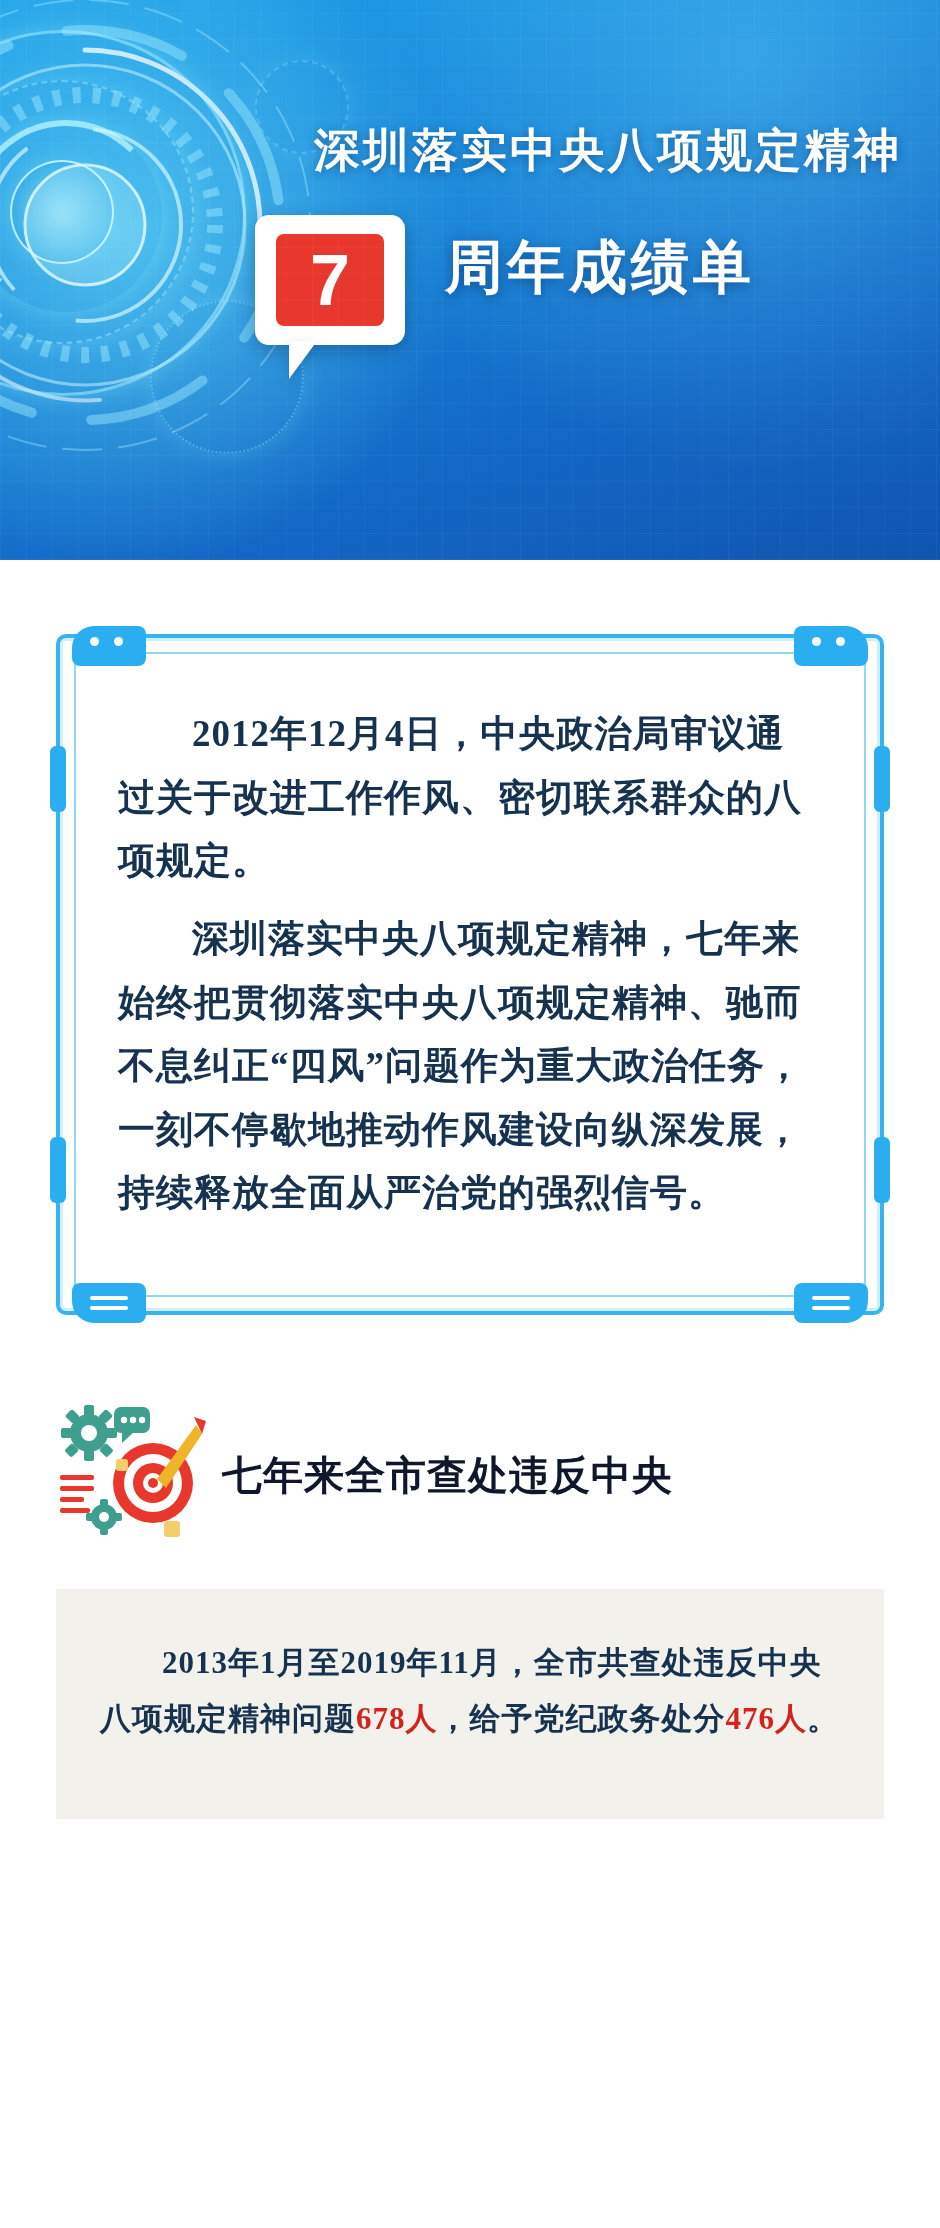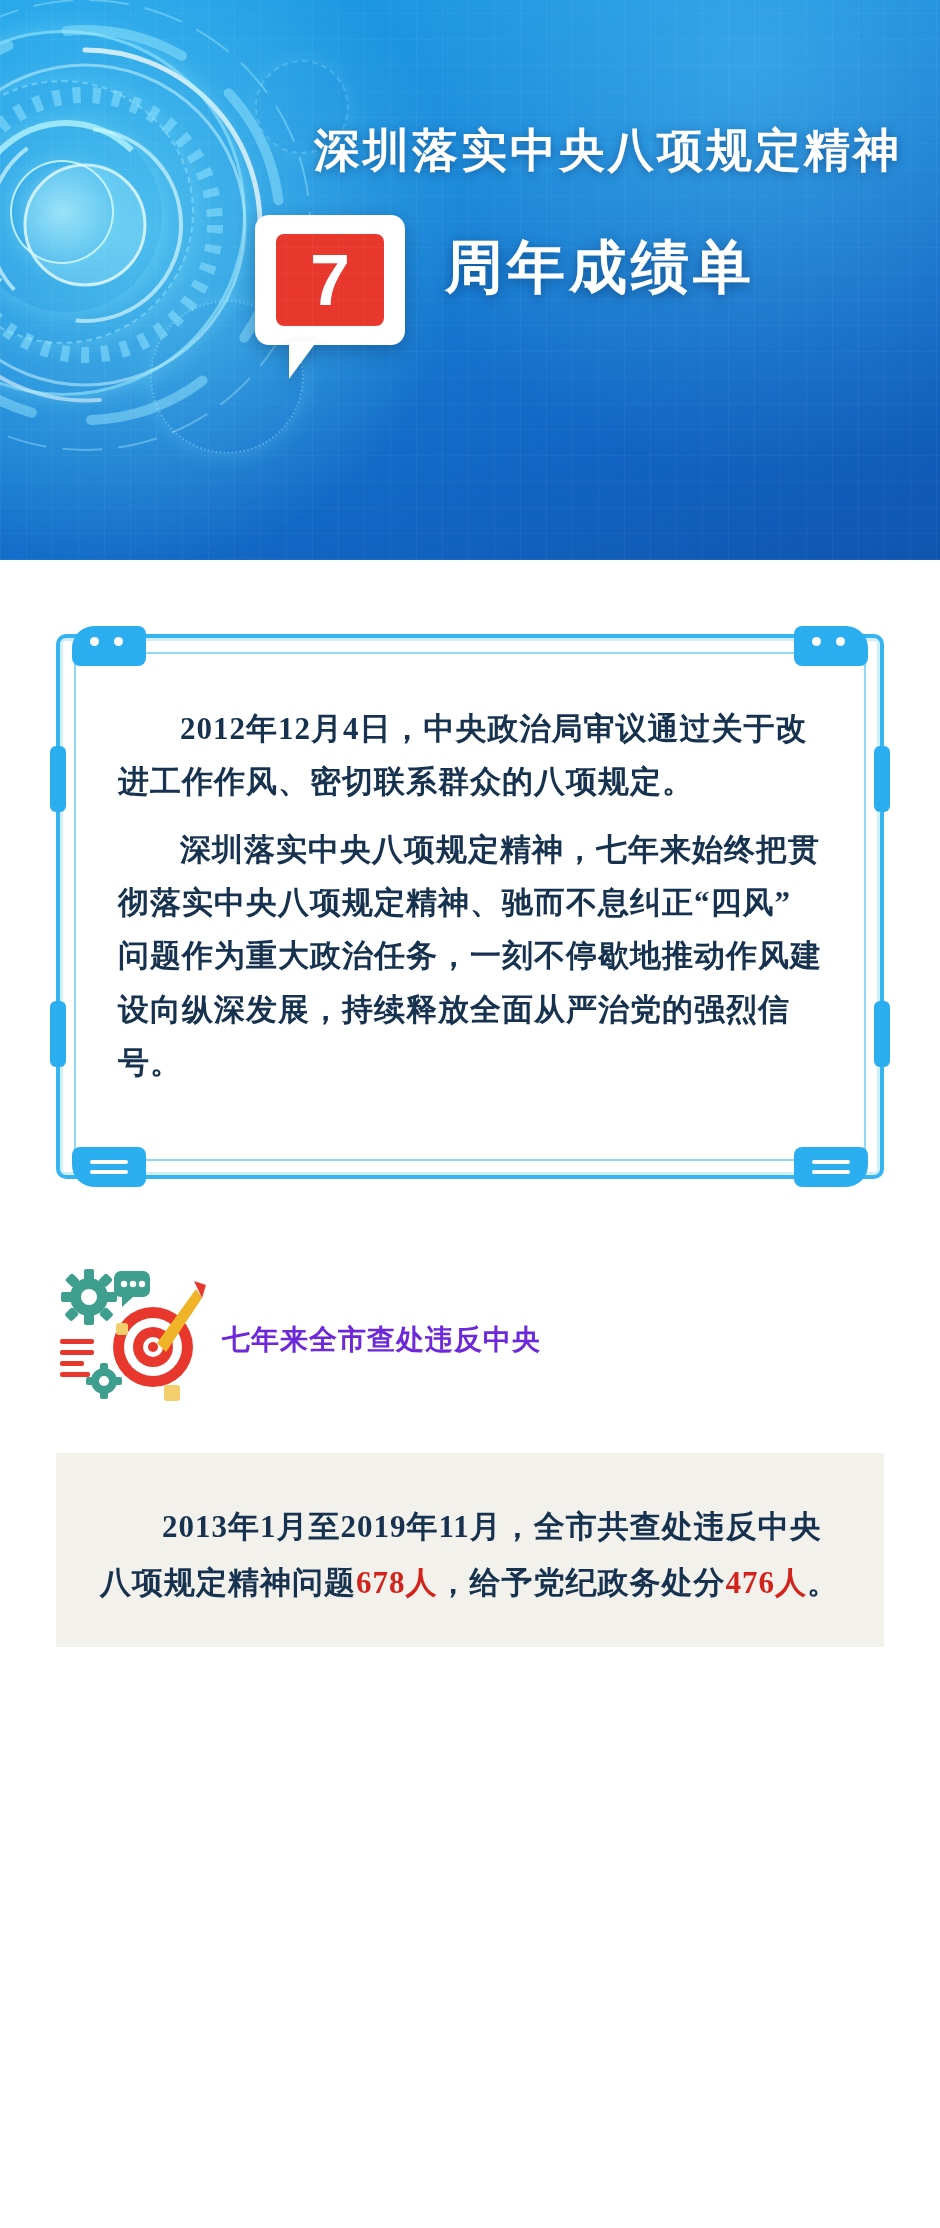--- a/index.html
+++ b/index.html
@@ -172,21 +172,21 @@
     height: 66px;
     background: #2aaef0;
     border-radius: 6px;
   }
   .side-notch.l1 { left: -10px; top: 108px; }
   .side-notch.l2 { left: -10px; bottom: 108px; }
   .side-notch.r1 { right: -10px; top: 108px; }
   .side-notch.r2 { right: -10px; bottom: 108px; }
 
   .para {
-    font-size: 31px;
+    font-size: 37px;
     line-height: 1.72;
     color: #16324f;
     text-indent: 2em;
     font-weight: bold;
     letter-spacing: 1px;
     margin: 0 0 14px 0;
     font-family: "Liberation Serif", "DejaVu Serif", serif;
   }
 
   
@@ -196,32 +196,32 @@
     align-items: center;
   }
   .sec-icon {
     width: 150px;
     height: 150px;
     flex: 0 0 150px;
     position: relative;
   }
   .sec-title {
     margin-left: 16px;
-    color: #6d28d9;
-    font-size: 28px;
+    color: #0f172a;
+    font-size: 40px;
     font-weight: bold;
     line-height: 1.5;
     letter-spacing: 1px;
     font-family: "Liberation Serif", "DejaVu Serif", serif;
   }
 
   .stat-box {
     margin: 38px 56px 70px 56px;
     background: #f2f1ec;
-    padding: 46px 44px 36px 44px;
+    padding: 46px 44px 72px 44px;
   }
   .stat-text {
     font-size: 31px;
     line-height: 1.8;
     font-weight: bold;
     color: #16324f;
     text-indent: 2em;
     letter-spacing: 1px;
     margin: 0;
   }

